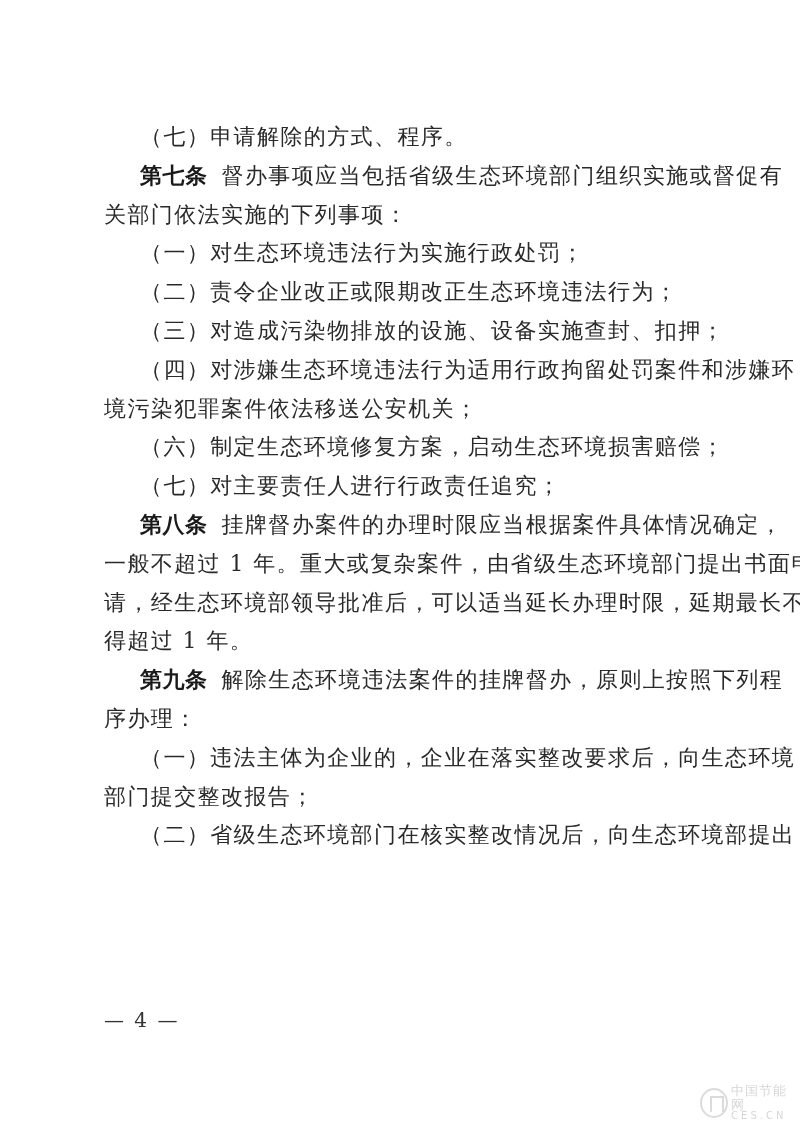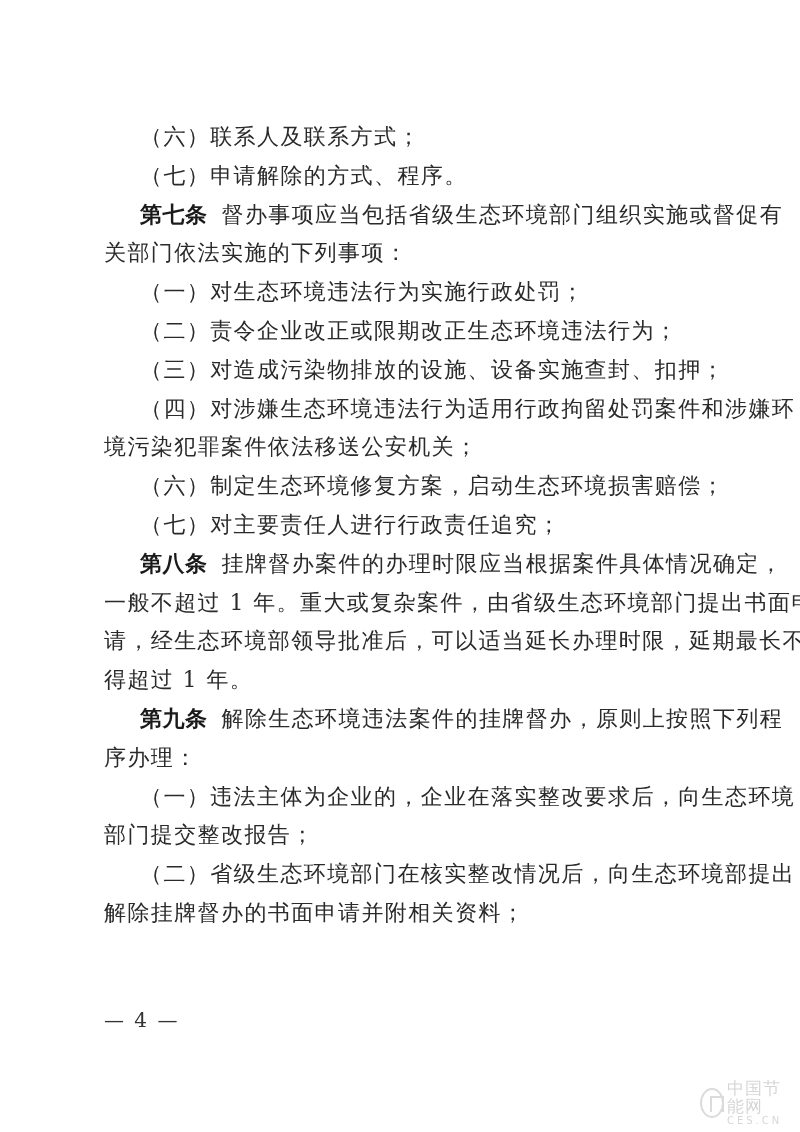--- a/index.html
+++ b/index.html
@@ -18,49 +18,47 @@
     font-family: "DejaVu Serif", "Liberation Serif", serif; font-size: 20px; color: #333;
     letter-spacing: 2px;
   }
   .watermark {
     position: absolute; left: 700px; top: 1086px; width: 96px; height: 34px;
     display: flex; align-items: center; opacity: 0.35;
   }
   .wm-logo { width: 30px; height: 30px; border: 2px solid #9a9a9a; border-radius: 50%; box-sizing: border-box; position: relative; margin-right: 3px; }
   .wm-logo::after { content: ""; position: absolute; left: 8px; top: 6px; width: 10px; height: 14px; border: 2px solid #9a9a9a; border-bottom: none; }
   .wm-text { display: flex; flex-direction: column; font-family: "DejaVu Sans", sans-serif; color: #8a8a8a; line-height: 1.05; }
-  .wm-cn { font-size: 17px; letter-spacing: 1px; font-family: Liberation Serif, serif; }
+  .wm-cn { font-size: 13px; letter-spacing: 1px; font-family: Liberation Serif, serif; }
   .wm-en { font-size: 10px; letter-spacing: 3px; }
 </style>
 </head>
 <body>
 
 <div class="page">
   <div class="body-text" id="body-text">
-      <div class="line indent"><span>（六）联系人及联系方式；</span></div>
       <div class="line indent"><span>（七）申请解除的方式、程序。</span></div>
       <div class="line indent"><span class="art">第七条</span><span>督办事项应当包括省级生态环境部门组织实施或督促有</span></div>
       <div class="line"><span>关部门依法实施的下列事项：</span></div>
       <div class="line indent"><span>（一）对生态环境违法行为实施行政处罚；</span></div>
       <div class="line indent"><span>（二）责令企业改正或限期改正生态环境违法行为；</span></div>
       <div class="line indent"><span>（三）对造成污染物排放的设施、设备实施查封、扣押；</span></div>
       <div class="line indent"><span>（四）对涉嫌生态环境违法行为适用行政拘留处罚案件和涉嫌环</span></div>
       <div class="line"><span>境污染犯罪案件依法移送公安机关；</span></div>
       <div class="line indent"><span>（六）制定生态环境修复方案，启动生态环境损害赔偿；</span></div>
       <div class="line indent"><span>（七）对主要责任人进行行政责任追究；</span></div>
       <div class="line indent"><span class="art">第八条</span><span>挂牌督办案件的办理时限应当根据案件具体情况确定，</span></div>
       <div class="line"><span>一般不超过 1 年。重大或复杂案件，由省级生态环境部门提出书面申</span></div>
       <div class="line"><span>请，经生态环境部领导批准后，可以适当延长办理时限，延期最长不</span></div>
       <div class="line"><span>得超过 1 年。</span></div>
       <div class="line indent"><span class="art">第九条</span><span>解除生态环境违法案件的挂牌督办，原则上按照下列程</span></div>
       <div class="line"><span>序办理：</span></div>
       <div class="line indent"><span>（一）违法主体为企业的，企业在落实整改要求后，向生态环境</span></div>
       <div class="line"><span>部门提交整改报告；</span></div>
       <div class="line indent"><span>（二）省级生态环境部门在核实整改情况后，向生态环境部提出</span></div>
-      <div class="line"><span>解除挂牌督办的书面申请并附相关资料；</span></div>
     </div>
   <div class="page-num">— 4 —</div>
   <div class="watermark">
     <div class="wm-logo"></div>
     <div class="wm-text">
       <span class="wm-cn">中国节能网</span>
       <span class="wm-en">CES.CN</span>
     </div>
   </div>
 </div>

